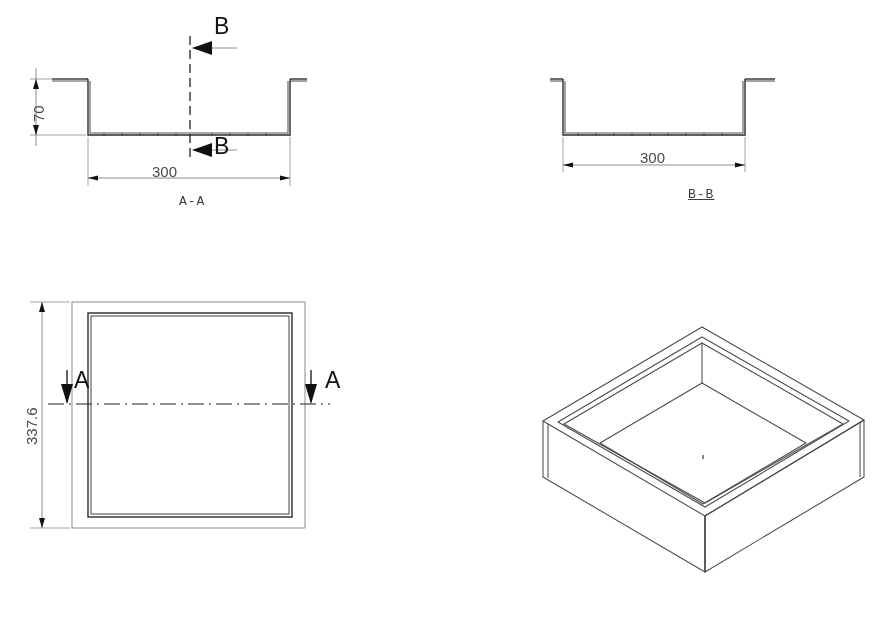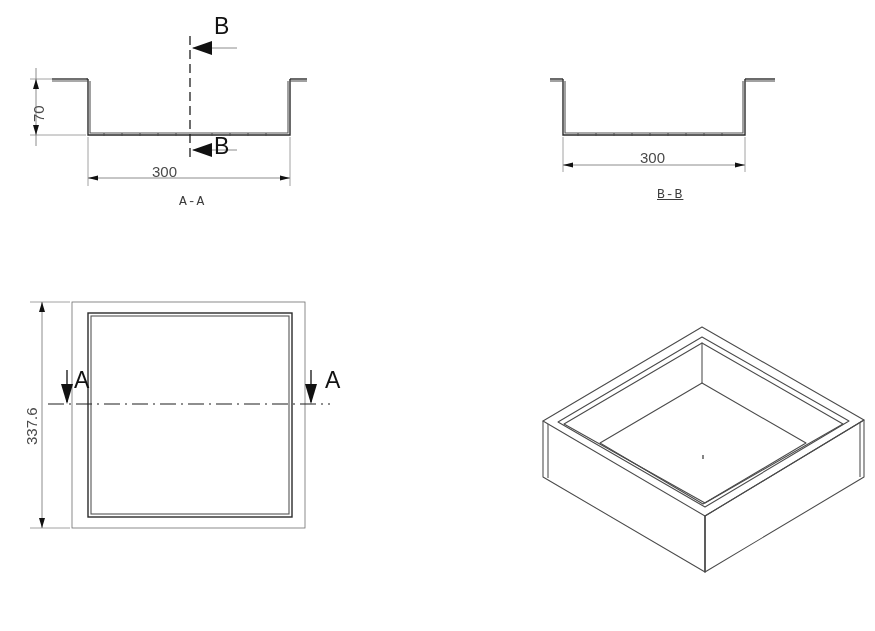--- a/index.html
+++ b/index.html
@@ -280,21 +280,21 @@
     <div class="txt txt-dim" style="left: 152px; top: 163px;">300</div>
 
     <div class="txt txt-view" style="left: 179px; top: 194px;">A-A</div>
 
     <div class="txt txt-letter" style="left: 214px; top: 13px;">B</div>
 
     <div class="txt txt-letter" style="left: 214px; top: 133px;">B</div>
 
     <div class="txt txt-dim" style="left: 640px; top: 149px;">300</div>
 
-    <div class="txt txt-view" style="left: 657px; top: 187px; text-decoration: underline;">B-B</div>
+    <div class="txt txt-view" style="left: 688px; top: 187px; text-decoration: underline;">B-B</div>
 
     <div class="txt txt-dim-vert" style="left: 23px; top: 445px;">337.6</div>
 
     <div class="txt txt-letter" style="left: 74px; top: 367px;">A</div>
 
     <div class="txt txt-letter" style="left: 325px; top: 367px;">A</div>
   </div>
 </div>
 
 </body></html>

